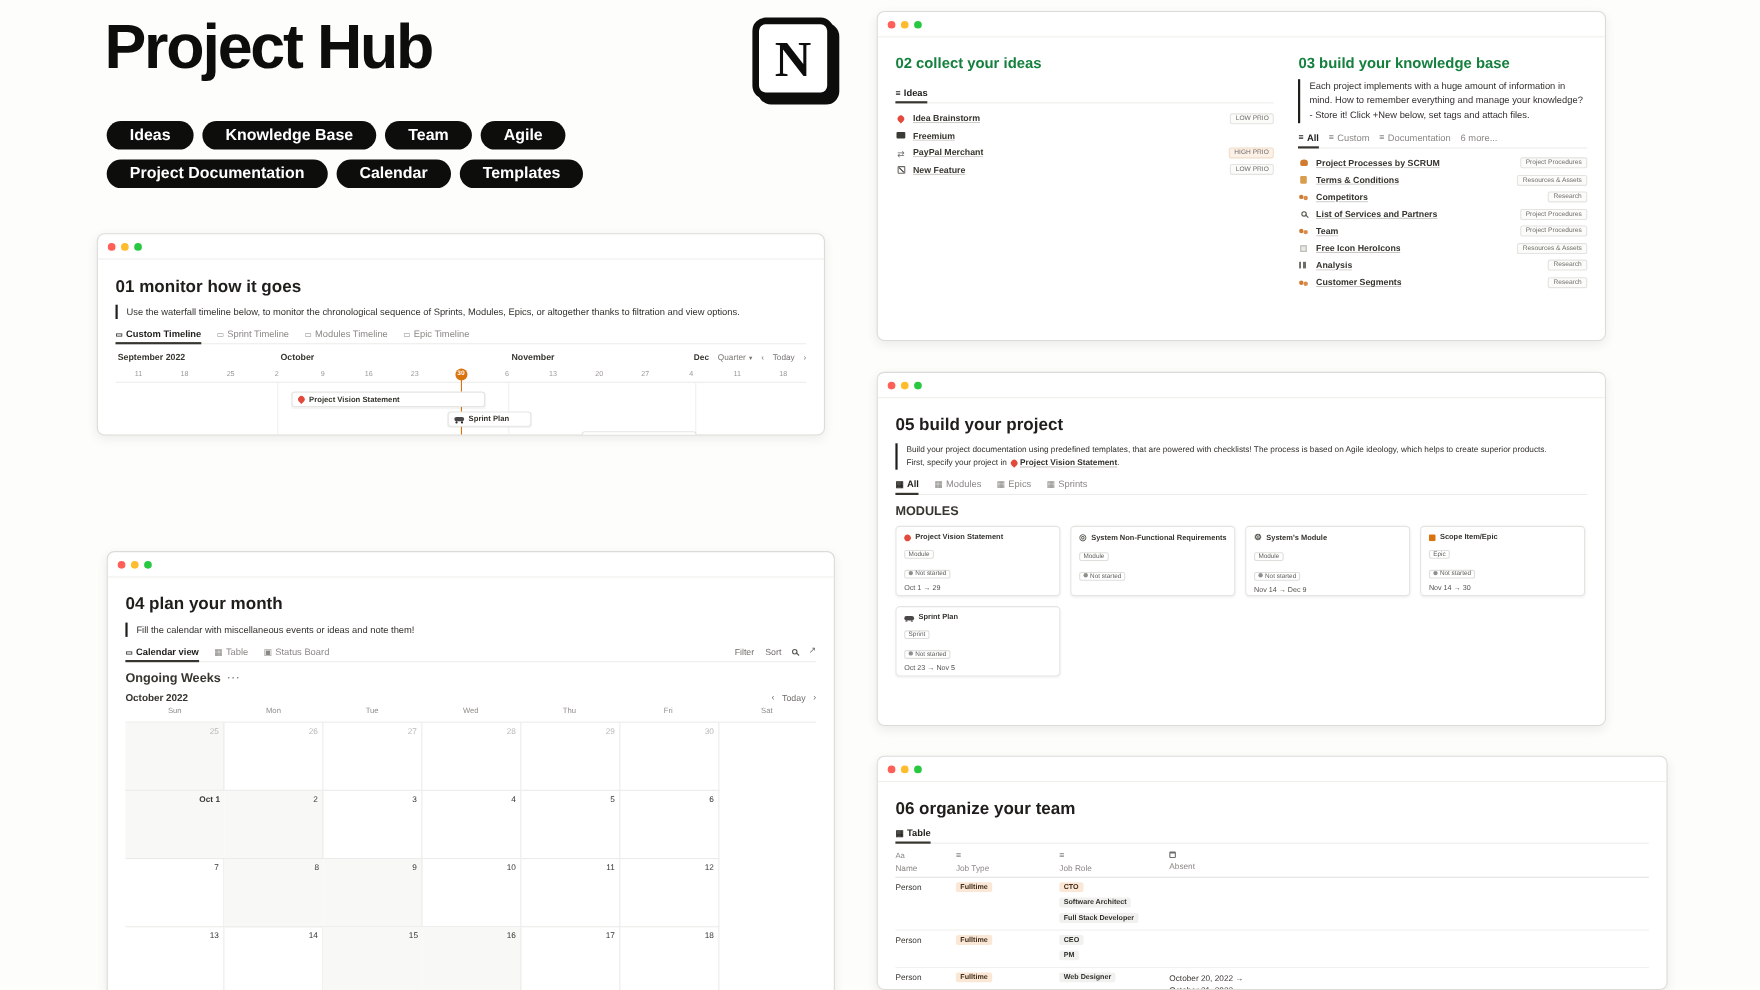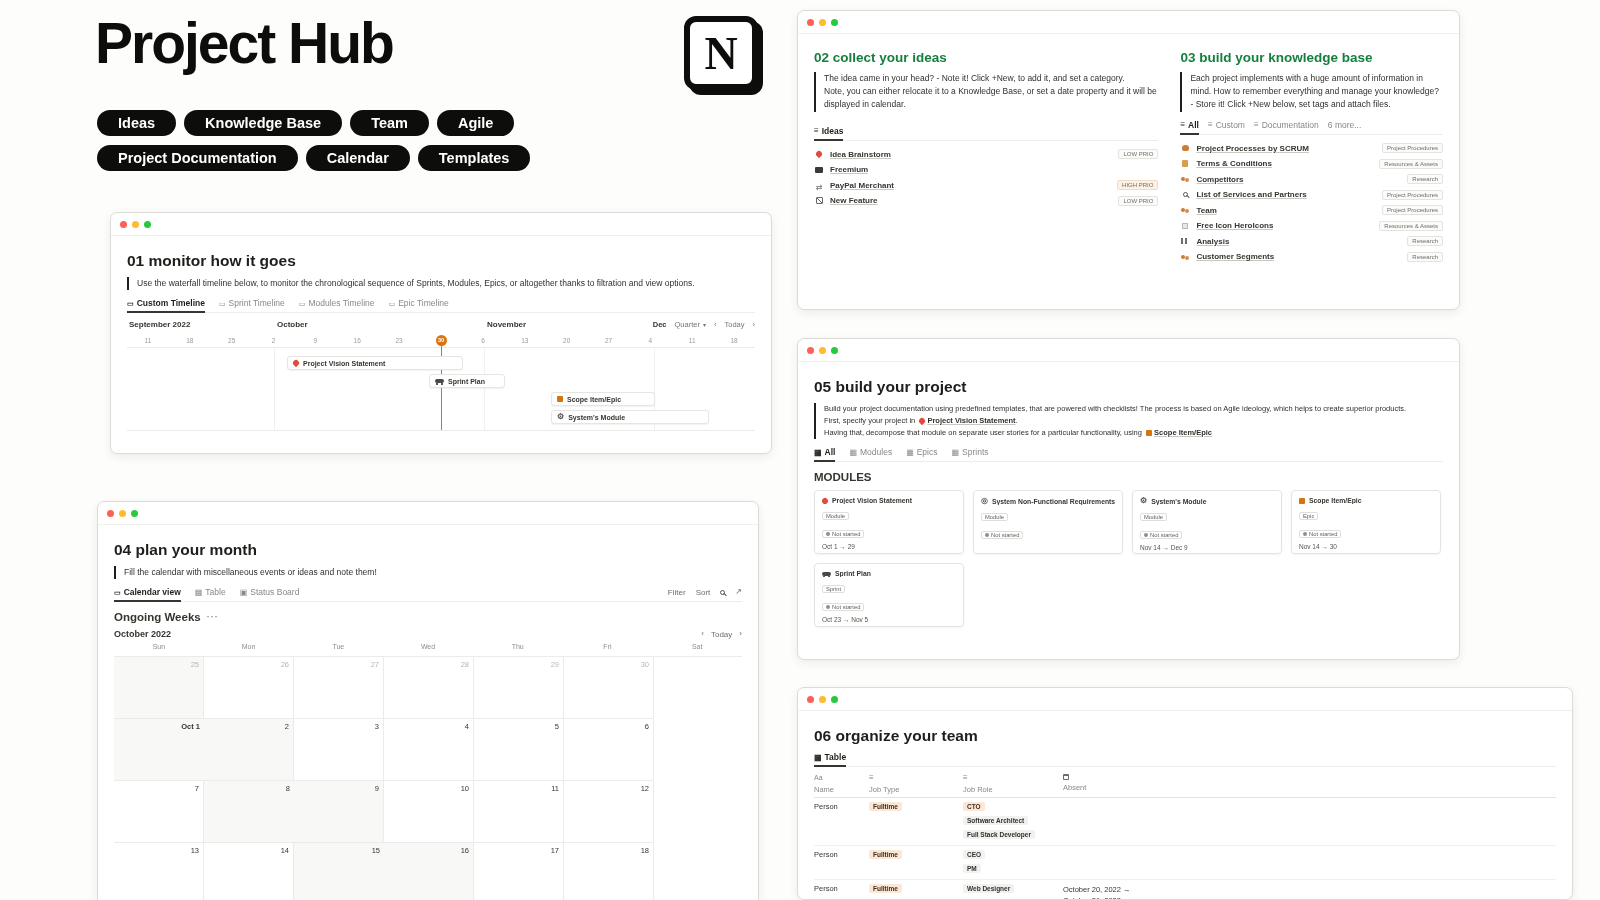--- a/index.html
+++ b/index.html
@@ -65,21 +65,21 @@
   .ic-doc { width:6px; height:7px; background:#d99d4e; border-radius:1px; display:inline-block; }
   .ic-people { width:4px; height:4px; border-radius:50%; background:#cf7b32;
     box-shadow:4px 1px 0 #d98d4d; display:inline-block; margin-right:4px; }
   .ic-square { width:6px; height:6px; border:1px solid #b9b7b2; background:#e8e8e6; display:inline-block; }
   .ic-bars { width:8px; height:6px; display:inline-block; align-self:flex-end;
     background:repeating-linear-gradient(90deg,#6f6d68 0 2px,transparent 2px 4px); }
   .ic-cal { width:6px; height:6px; border:1px solid #6f6d68; border-top:2px solid #6f6d68;
     border-radius:1px; display:inline-block; }
 
   
-  #w1 { left:110px; top:212px; width:662px; height:242px; }
+  #w1 { left:88px; top:212px; width:662px; height:184px; }
   .tl-months { position:relative; height:13px; margin-top:7px; font-size:8px; }
   .tl-months .m { position:absolute; font-weight:700; color:#37352f; }
   .tl-ctl { position:absolute; right:0; top:0; display:flex; gap:8px; align-items:center;
     font-size:7.5px; color:#787672; }
   .tl-ctl .mon { font-weight:700; color:#37352f; }
   .tl-ticks { display:flex; height:14px; align-items:center; }
   .tl-ticks span { flex:1; text-align:center; font-size:6.5px; color:#9e9b96; }
   .tl-ticks .today { flex:none; width:42px; display:flex; justify-content:center; }
   .tl-ticks .today i { font-style:normal; width:11px; height:11px; border-radius:50%;
     background:#d9730d; color:#fff; font-size:6px; font-weight:700; line-height:11px; text-align:center; }
@@ -139,21 +139,21 @@
     box-shadow:0 1px 2px rgba(0,0,0,.05); padding:6px 7px; cursor:pointer; }
   .card .ct { display:flex; gap:4px; align-items:center; font-size:6.8px; font-weight:700;
     color:#37352f; white-space:nowrap; overflow:hidden; }
   .mini { display:inline-block; font-size:5.8px; color:#5f5e5a; border:1px solid #dededa;
     border-radius:2px; padding:0px 3px; margin-top:3px; }
   .mini .stdot { display:inline-block; width:4px; height:4px; border-radius:50%; background:#8f8e8a;
     margin-right:2px; vertical-align:middle; }
   .cdates { font-size:6.5px; color:#55534e; margin-top:3px; }
 
   
-  #w6 { left:797px; top:687px; width:776px; height:213px; }
+  #w6 { left:797px; top:687px; width:719px; height:213px; }
   .ttable { margin-top:4px; font-size:7.5px; }
   .thead { display:flex; color:#8b8884; border-bottom:1px solid #e3e3e1; padding:3px 0; }
   .thead > div, .trow > div { display:flex; align-items:flex-start; gap:3px;flex-direction:column; }
   .c1 { width:55px; flex:none; } .c2 { width:94px; flex:none; } .c3 { width:100px; flex:none; } .c4 { flex:1; }
   .trow { display:flex; border-bottom:1px solid #f0f0ee; padding:4px 0; cursor:pointer; }
   .ttag { display:inline-block; background:#f1f1ef; color:#32302c; font-size:6.5px; font-weight:700;
     padding:1px 4px; border-radius:2px; margin:0 3px 2px 0; }
   .ttag.or { background:#fbe7d5; color:#402c1b; }
   .rolecol { flex-direction:column; align-items:flex-start; }
   .abs2 { white-space:pre-line; line-height:1.5; }
@@ -358,22 +358,20 @@
 
 <div class="win" id="w23">
   <div class="tbar">
     <span class="dot r"></span>
     <span class="dot y"></span>
     <span class="dot g"></span>
   </div>
   <div class="wpad cols">
     <div class="col-a">
       <div class="wh2">02 collect your ideas</div>
-      <div class="quote">The idea came in your head? - Note it! Click +New, to add it, and set a category.
-Note, you can either relocate it to a Knowledge Base, or set a date property and it will be displayed in calendar.</div>
       <div class="tabs" style="margin-top:14px">
         <span class="tab act">
             <i class="gi ic-list"></i>
             <span>Ideas</span>
           </span>
       </div>
       <div class="ilist">
         <div class="irow">
           <span class="iw">
               <i class="ic-pin"></i>
@@ -489,21 +487,20 @@
   <div class="tbar">
     <span class="dot r"></span>
     <span class="dot y"></span>
     <span class="dot g"></span>
   </div>
   <div class="wpad">
     <div class="wh">05 build your project</div>
     <div class="q5">
       <div>Build your project documentation using predefined templates, that are powered with checklists! The process is based on Agile ideology, which helps to create superior products.</div>
       <div><span>First, specify your project in</span> <i class="si ic-pin"></i><span class="step-item">Project Vision Statement</span><span>.</span></div>
-      <div><span>Having that, decompose that module on separate user stories for a particular functionality, using</span> <i class="si ic-box"></i><span class="step-item">Scope Item/Epic</span><span></span></div>
     </div>
     <div class="tabs">
       <span class="tab act">
           <i class="gi ic-table"></i>
           <span>All</span>
         </span>
       <span class="tab">
           <i class="gi ic-table"></i>
           <span>Modules</span>
         </span>

